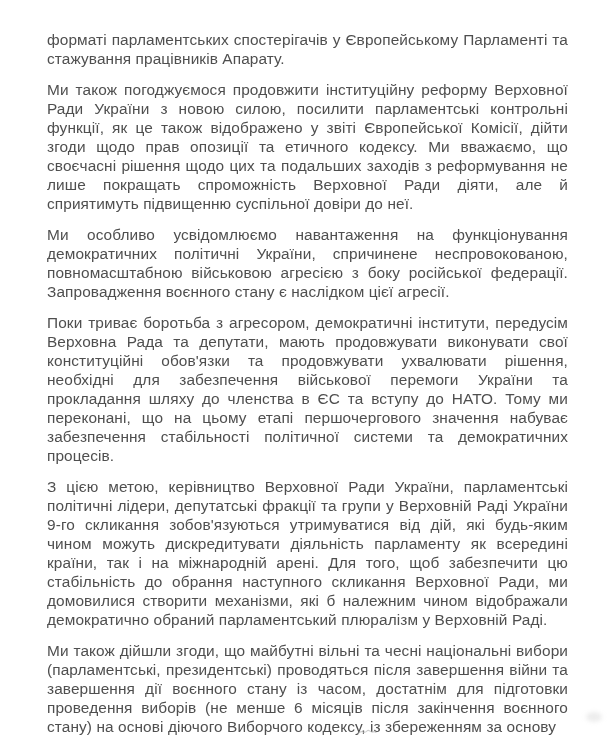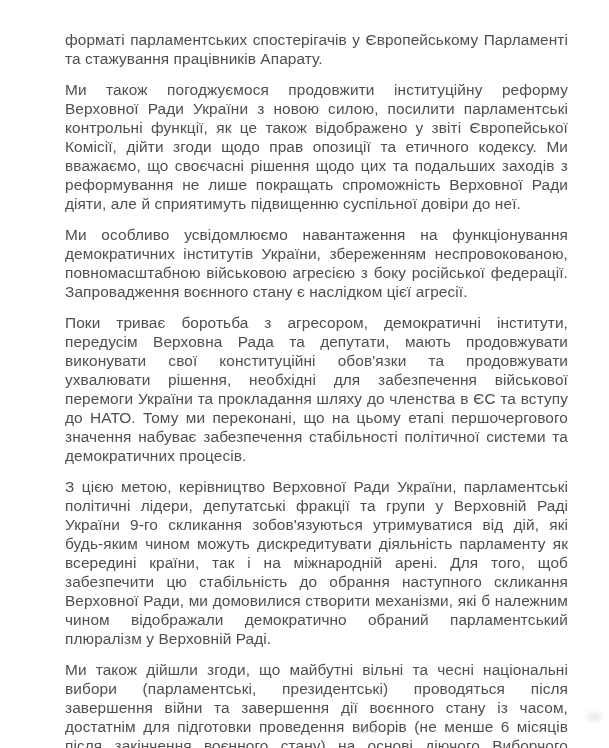--- a/index.html
+++ b/index.html
@@ -25,21 +25,21 @@
     top: 30px;
     width: 521px;
     color: var(--ink, #4f4f4f);
     font-size: 15.4px;
     line-height: 19px;
     letter-spacing: 0.1px;
     text-align: justify;
     text-align-last: left;
   }
   .paragraph {
-    margin: 0 0 12px 18px;
+    margin: 0 0 12px 0;
   }
   .stray-mark {
     position: absolute;
     left: 355px;
     top: 726px;
     width: 24px;
     height: 12px;
     opacity: 0.65;
   }
   .smudge {
@@ -53,21 +53,21 @@
     filter: blur(2px);
   }
 </style>
 </head>
 <body>
 
 <div class="page">
   <div class="doc-body" id="doc-body">
       <div class="paragraph">форматі парламентських спостерігачів у Європейському Парламенті та стажування працівників Апарату.</div>
       <div class="paragraph">Ми також погоджуємося продовжити інституційну реформу Верховної Ради України з новою силою, посилити парламентські контрольні функції, як це також відображено у звіті Європейської Комісії, дійти згоди щодо прав опозиції та етичного кодексу. Ми вважаємо, що своєчасні рішення щодо цих та подальших заходів з реформування не лише покращать спроможність Верховної Ради діяти, але й сприятимуть підвищенню суспільної довіри до неї.</div>
-      <div class="paragraph">Ми особливо усвідомлюємо навантаження на функціонування демократичних інститутів України, збереженням неспровокованою, повномасштабною військовою агресією з боку російської федерації. Запровадження воєнного стану є наслідком цієї агресії.</div>
+      <div class="paragraph">Ми особливо усвідомлюємо навантаження на функціонування демократичних політичні України, спричинене неспровокованою, повномасштабною військовою агресією з боку російської федерації. Запровадження воєнного стану є наслідком цієї агресії.</div>
       <div class="paragraph">Поки триває боротьба з агресором, демократичні інститути, передусім Верховна Рада та депутати, мають продовжувати виконувати свої конституційні обов'язки та продовжувати ухвалювати рішення, необхідні для забезпечення військової перемоги України та прокладання шляху до членства в ЄС та вступу до НАТО. Тому ми переконані, що на цьому етапі першочергового значення набуває забезпечення стабільності політичної системи та демократичних процесів.</div>
       <div class="paragraph">З цією метою, керівництво Верховної Ради України, парламентські політичні лідери, депутатські фракції та групи у Верховній Раді України 9-го скликання зобов'язуються утримуватися від дій, які будь-яким чином можуть дискредитувати діяльність парламенту як всередині країни, так і на міжнародній арені. Для того, щоб забезпечити цю стабільність до обрання наступного скликання Верховної Ради, ми домовилися створити механізми, які б належним чином відображали демократично обраний парламентський плюралізм у Верховній Раді.</div>
       <div class="paragraph">Ми також дійшли згоди, що майбутні вільні та чесні національні вибори (парламентські, президентські) проводяться після завершення війни та завершення дії воєнного стану із часом, достатнім для підготовки проведення виборів (не менше 6 місяців після закінчення воєнного стану) на основі діючого Виборчого кодексу, із збереженням за основу</div>
     </div>
 
   <svg class="stray-mark" viewBox="0 0 24 12" xmlns="http://www.w3.org/2000/svg">
     <path d="M3,8 C6,2 9,9 12,5 C14,2.5 16,8 19,5.5 L21,6.5" fill="none" stroke="#b3b3b3" stroke-width="1.1" stroke-linecap="round"></path>
   </svg>
 
   <div class="smudge"></div>

